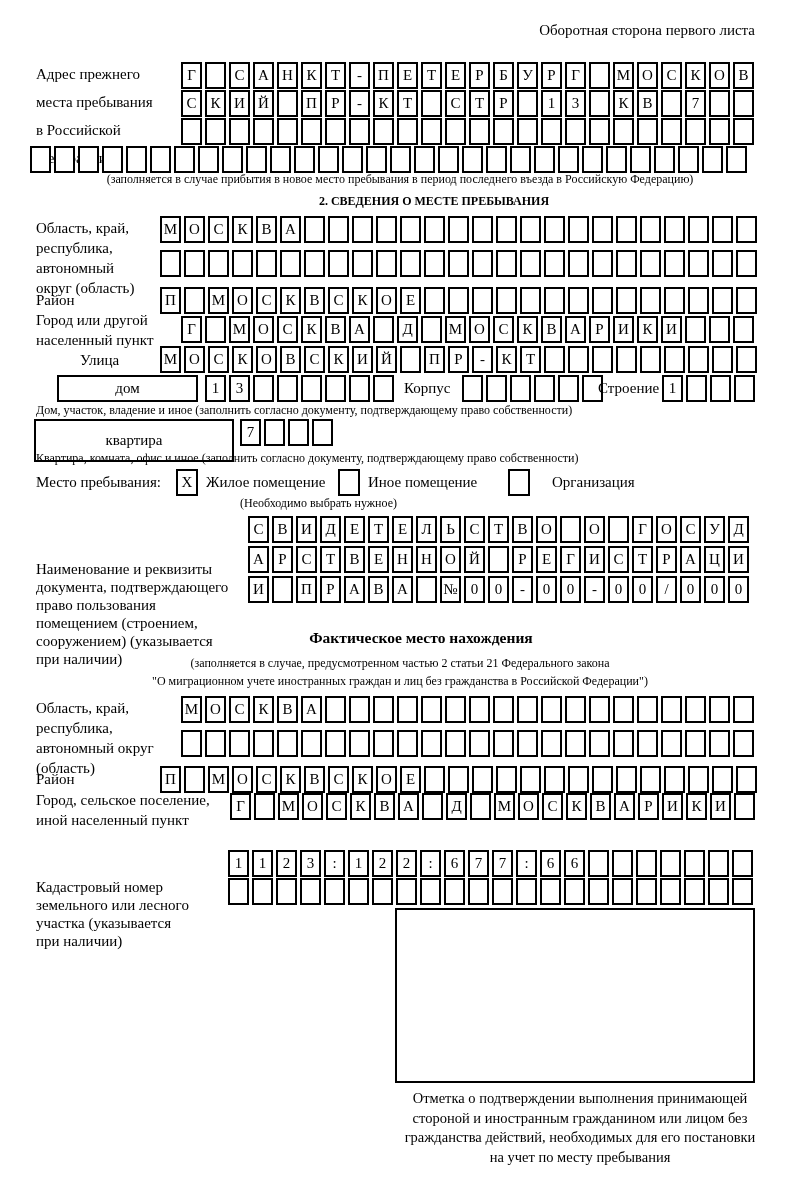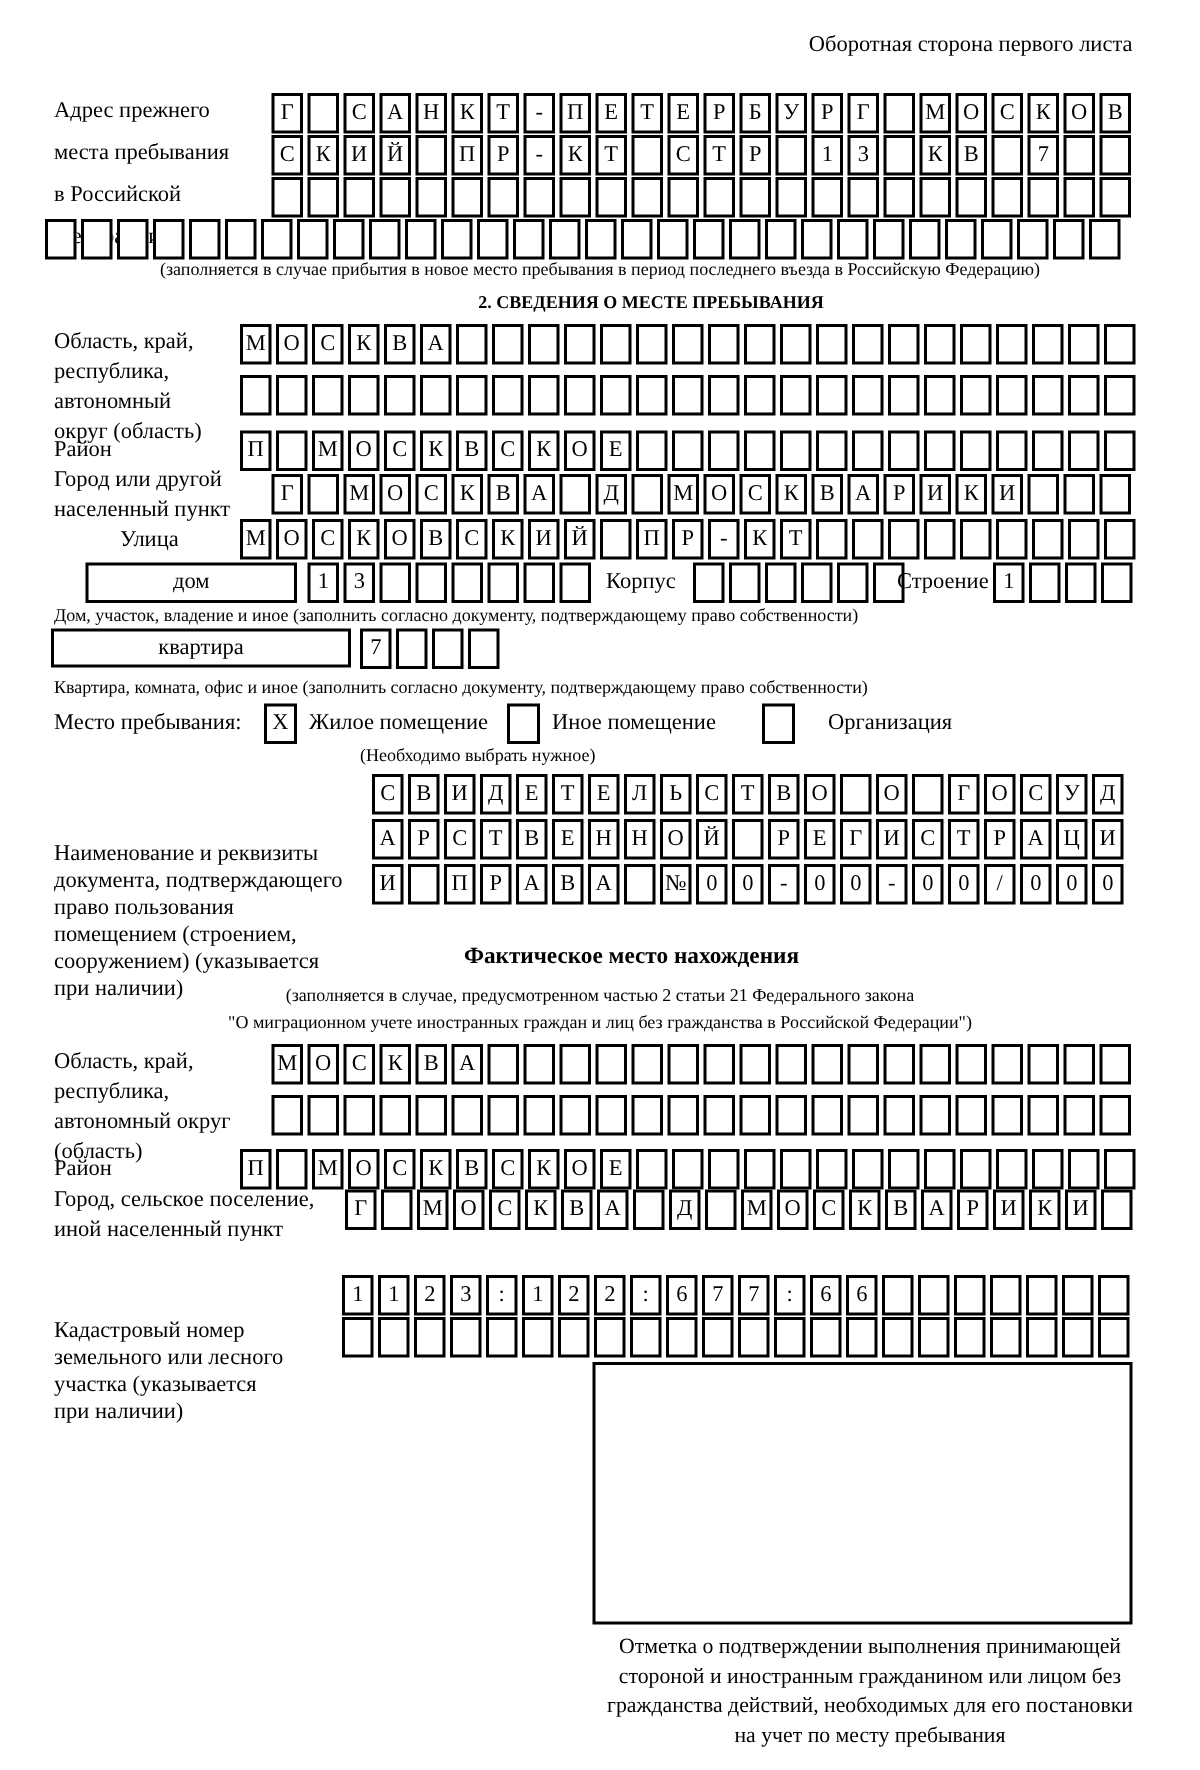--- a/index.html
+++ b/index.html
@@ -327,21 +327,21 @@
     </div>
   <div class="abs label" style="left:598px; top:378px;">Строение</div>
   <div class="abs cellrow" style="left:662px; top:375px;">
       <div class="cell">1</div>
       <div class="cell"></div>
       <div class="cell"></div>
       <div class="cell"></div>
     </div>
   <div class="abs caption" style="left:36px; top:403px;">Дом, участок, владение и иное (заполнить согласно документу, подтверждающему право собственности)</div>
 
-  <div class="abs widebox" style="left:34px; top:419px; width:200px; height:26px;">квартира</div>
+  <div class="abs widebox" style="left:34px; top:419px; width:200px; height:43px;">квартира</div>
   <div class="abs cellrow" style="left:240px; top:419px;">
       <div class="cell">7</div>
       <div class="cell"></div>
       <div class="cell"></div>
       <div class="cell"></div>
     </div>
   <div class="abs caption" style="left:36px; top:451px;">Квартира, комната, офис и иное (заполнить согласно документу, подтверждающему право собственности)</div>
 
   <div class="abs label" style="left:36px; top:472px;">Место пребывания:</div>
   <div class="abs checkbox" style="left:176px; top:469px;">X</div>

